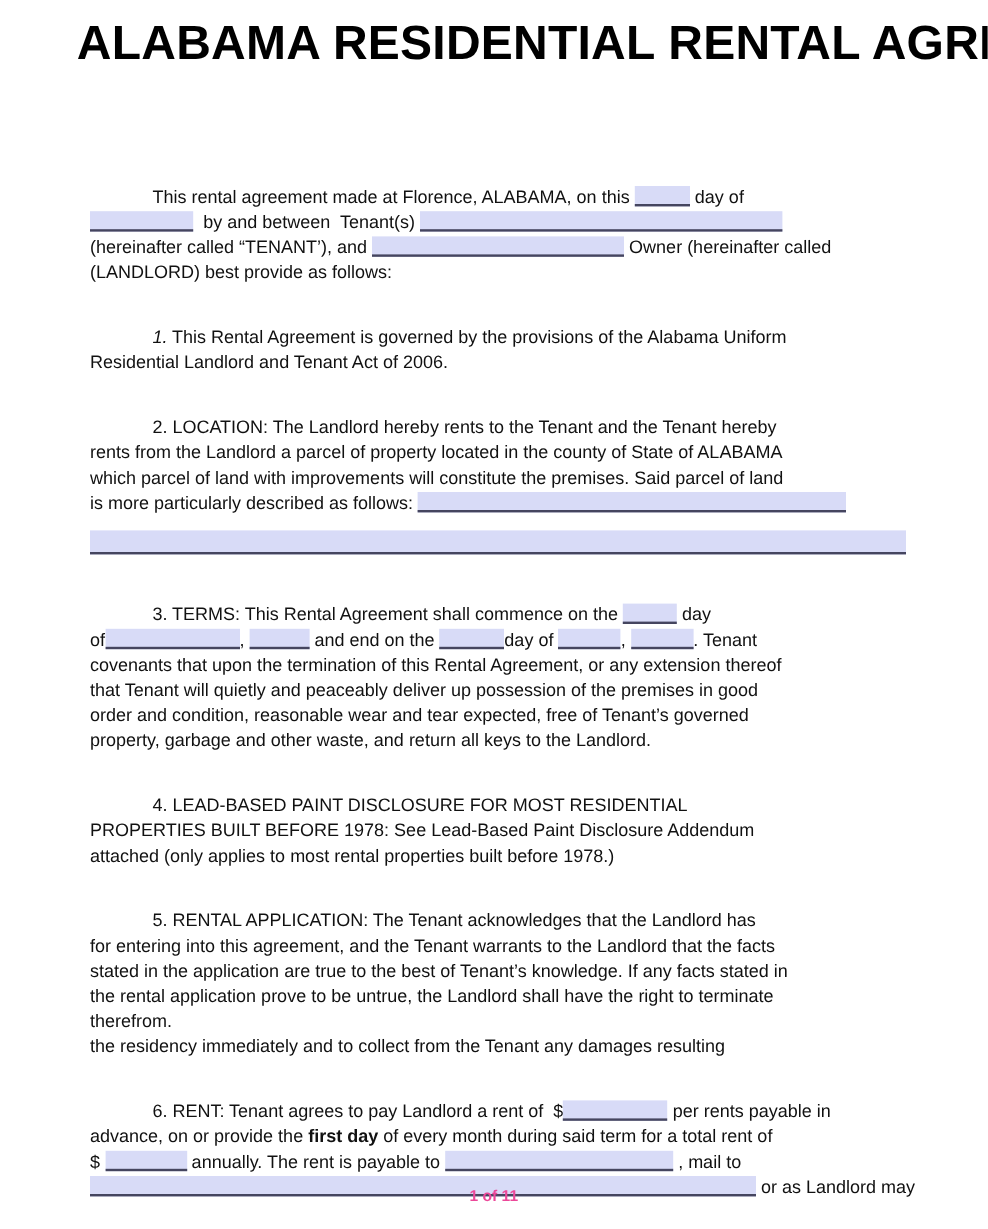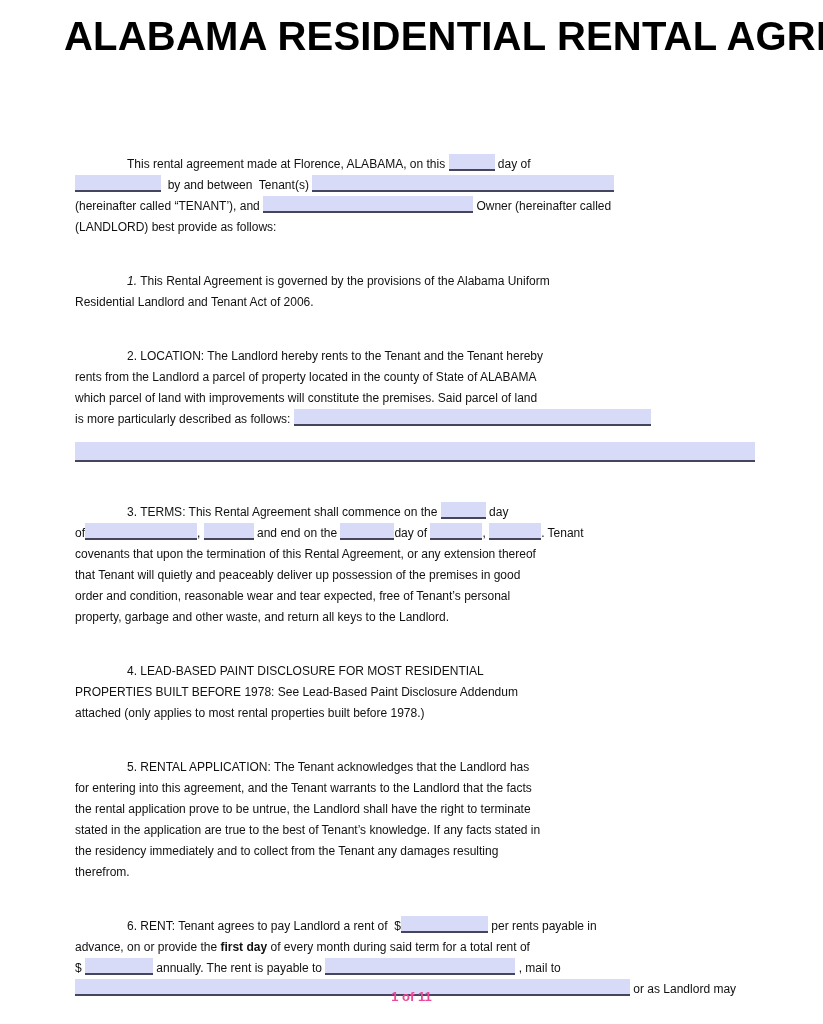--- a/index.html
+++ b/index.html
@@ -20,21 +20,21 @@
     letter-spacing: 0.2px; white-space: nowrap; margin-left: 16px;
   }
   .content {
     position: absolute; left: 75px; top: 154px; width: 700px;
   }
   .para { margin-top: 33px; }
   #para-intro { margin-top: 0; }
   #para-location-row { margin-top: 12px; }
   #para-terms { margin-top: 39px; }
   .line {
-    font-size: 12px; line-height: 21px; height: 21px;
+    font-size: 15px; line-height: 21px; height: 21px;
     white-space: nowrap; color: #111;
   }
   .line.indent { padding-left: 52px; }
   .blank {
     display: inline-block;
     height: 15px;
     background: var(--hl);
     border-bottom: 2px solid var(--ul);
     vertical-align: -3px;
   }
@@ -70,35 +70,35 @@
         <div class="line"><span>is more particularly described as follows: </span><span class="blank" style="width: 357px;"></span></div>
       </div>
       <div class="para" id="para-location-row">
         <div class="line"><span class="blank" style="width: 680px;"></span></div>
       </div>
       <div class="para" id="para-terms">
         <div class="line indent"><span>3. TERMS: This Rental Agreement shall commence on the </span><span class="blank" style="width: 45px;"></span><span> day</span></div>
         <div class="line"><span>of</span><span class="blank" style="width: 112px;"></span><span>, </span><span class="blank" style="width: 50px;"></span><span> and end on the </span><span class="blank" style="width: 54px;"></span><span>day of </span><span class="blank" style="width: 52px;"></span><span>, </span><span class="blank" style="width: 52px;"></span><span>. Tenant</span></div>
         <div class="line"><span>covenants that upon the termination of this Rental Agreement, or any extension thereof</span></div>
         <div class="line"><span>that Tenant will quietly and peaceably deliver up possession of the premises in good</span></div>
-        <div class="line"><span>order and condition, reasonable wear and tear expected, free of Tenant’s personal</span></div>
+        <div class="line"><span>order and condition, reasonable wear and tear expected, free of Tenant’s governed</span></div>
         <div class="line"><span>property, garbage and other waste, and return all keys to the Landlord.</span></div>
       </div>
       <div class="para" id="para-lead-paint">
         <div class="line indent"><span>4. LEAD-BASED PAINT DISCLOSURE FOR MOST RESIDENTIAL</span></div>
         <div class="line"><span>PROPERTIES BUILT BEFORE 1978: See Lead-Based Paint Disclosure Addendum</span></div>
         <div class="line"><span>attached (only applies to most rental properties built before 1978.)</span></div>
       </div>
       <div class="para" id="para-rental-application">
         <div class="line indent"><span>5. RENTAL APPLICATION: The Tenant acknowledges that the Landlord has</span></div>
         <div class="line"><span>for entering into this agreement, and the Tenant warrants to the Landlord that the facts</span></div>
+        <div class="line"><span>stated in the application are true to the best of Tenant’s knowledge. If any facts stated in</span></div>
         <div class="line"><span>the rental application prove to be untrue, the Landlord shall have the right to terminate</span></div>
-        <div class="line"><span>stated in the application are true to the best of Tenant’s knowledge. If any facts stated in</span></div>
+        <div class="line"><span>therefrom.</span></div>
         <div class="line"><span>the residency immediately and to collect from the Tenant any damages resulting</span></div>
-        <div class="line"><span>therefrom.</span></div>
       </div>
       <div class="para" id="para-rent">
         <div class="line indent"><span>6. RENT: Tenant agrees to pay Landlord a rent of&nbsp; $</span><span class="blank" style="width: 87px;"></span><span> per rents payable in</span></div>
         <div class="line"><span>advance, on or provide the </span><span class="b">first day</span><span> of every month during said term for a total rent of</span></div>
         <div class="line"><span>$ </span><span class="blank" style="width: 68px;"></span><span> annually. The rent is payable to </span><span class="blank" style="width: 190px;"></span><span> , mail to</span></div>
         <div class="line"><span class="blank" style="width: 555px;"></span><span> or as Landlord may</span></div>
       </div>
     </div>
   <div class="footer">1 of 11</div>
 </div>

